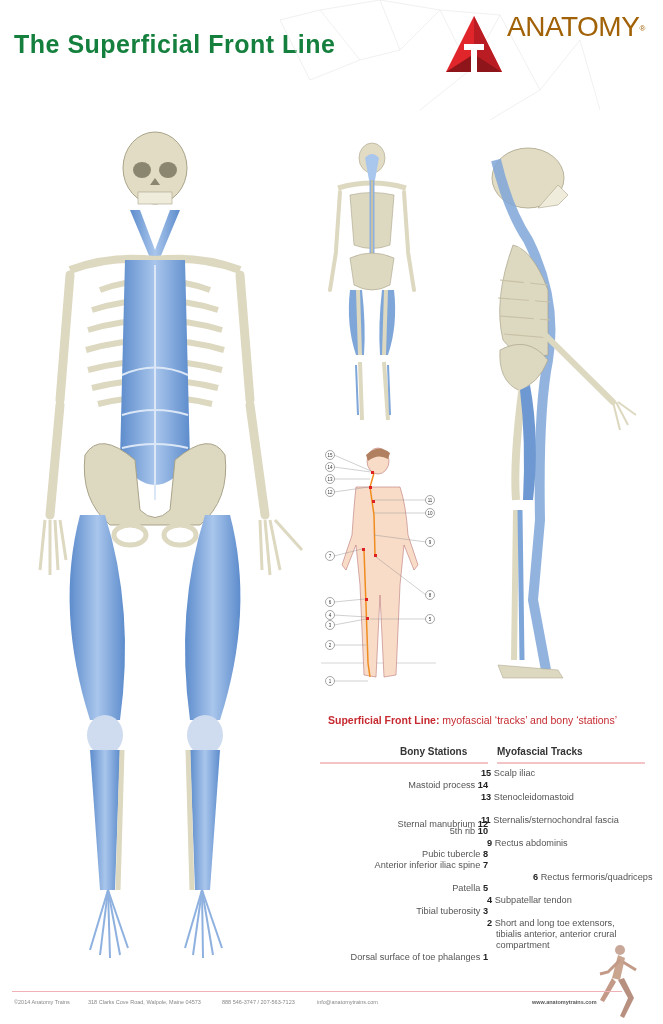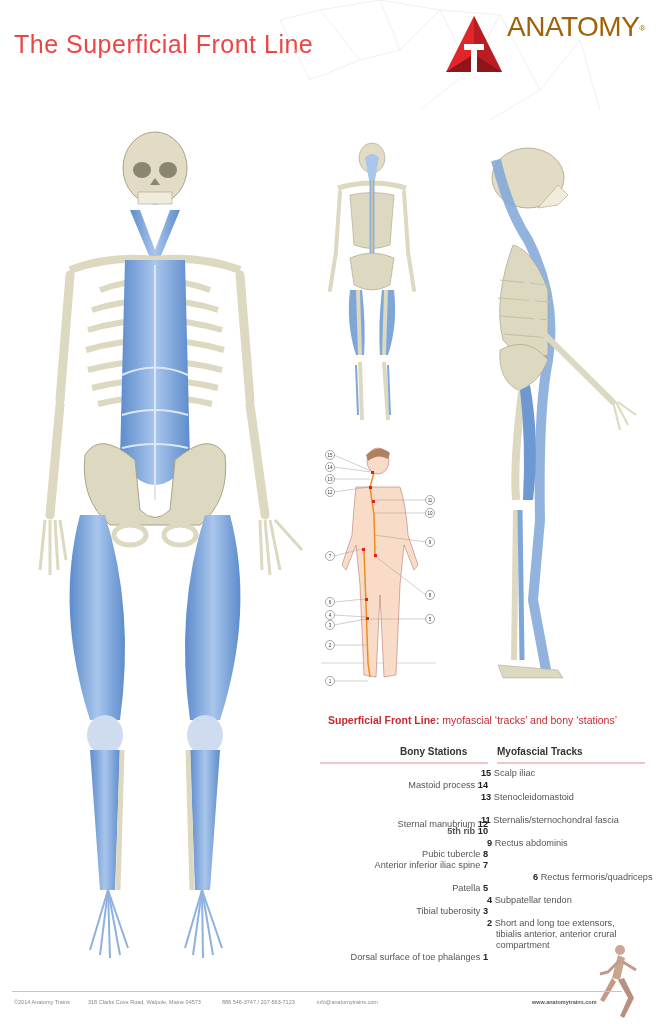--- a/index.html
+++ b/index.html
@@ -1,17 +1,17 @@
 <!DOCTYPE html>
 <html><head>
 <meta charset="utf-8">
 <style>
   html,body{margin:0;padding:0;background:#fff;}
   body{width:663px;height:1024px;position:relative;overflow:hidden;font-family:"Liberation Sans",sans-serif;}
-  .title{position:absolute;left:14px;top:30px;font-size:25px;color:#ef4444;letter-spacing:0.5px;font-weight:normal;}
+  .title{position:absolute;left:14px;top:30px;font-size:25px;color:#15803d;letter-spacing:0.5px;font-weight:bold;}
   .logo{position:absolute;left:445px;top:14px;width:215px;height:62px;}
   .logo-text{position:absolute;left:62px;top:0;font-size:28px;line-height:25px;color:#a16207;letter-spacing:-0.5px;}
   .reg{font-size:8px;vertical-align:top;position:relative;top:2px;}
   .deco{position:absolute;left:280px;top:0;width:320px;height:120px;}
   .fig{position:absolute;}
   .legend-title{position:absolute;left:328px;top:714px;font-size:10.5px;color:#c62a30;}
   .legend-title b{font-weight:bold;}
   .col-head{position:absolute;top:746px;font-size:10px;font-weight:bold;color:#333;}
   .col-rule{position:absolute;top:762px;height:2px;background:#f2c4c6;}
   .row{position:absolute;font-size:9.2px;color:#555;line-height:11px;}
@@ -263,21 +263,21 @@
 <div class="col-head" style="left:400px;">Bony Stations</div>
 <div class="col-head" style="left:497px;">Myofascial Tracks</div>
 <div class="col-rule" style="left:320px;width:168px;"></div>
 <div class="col-rule" style="left:497px;width:148px;"></div>
 
 <div class="row" style="left:481px;top:768px;"><b>15</b> <span>Scalp iliac</span></div>
 <div class="row right" style="right:175px;top:780px;"><span>Mastoid process</span> <b>14</b></div>
 <div class="row" style="left:481px;top:792px;"><b>13</b> <span>Stenocleidomastoid</span></div>
 <div class="row right" style="right:175px;top:803px;margin-top:16px;"><span>Sternal manubrium</span> <b>12</b></div>
 <div class="row" style="left:481px;top:815px;"><b>11</b> <span>Sternalis/sternochondral fascia</span></div>
-<div class="row right" style="right:175px;top:826px;font-weight:bold;"><span>5th rib</span> <b>10</b></div>
+<div class="row right" style="right:175px;top:826px;"><span>5th rib</span> <b>10</b></div>
 <div class="row" style="left:487px;top:838px;"><b>9</b> <span>Rectus abdominis</span></div>
 <div class="row right" style="right:175px;top:849px;"><span>Pubic tubercle</span> <b>8</b></div>
 <div class="row right" style="right:175px;top:860px;"><span>Anterior inferior iliac spine</span> <b>7</b></div>
 <div class="row" style="left:512px;top:872px;margin-left:21px;"><b>6</b> <span>Rectus fermoris/quadriceps</span></div>
 <div class="row right" style="right:175px;top:883px;"><span>Patella</span> <b>5</b></div>
 <div class="row" style="left:487px;top:895px;"><b>4</b> <span>Subpatellar tendon</span></div>
 <div class="row right" style="right:175px;top:906px;"><span>Tibial tuberosity</span> <b>3</b></div>
 <div class="row" style="left:487px;top:918px;">
   <b>2</b> <span>Short and long toe extensors,</span><br>
   <span style="padding-left:9px">tibialis anterior, anterior crural</span><br>

